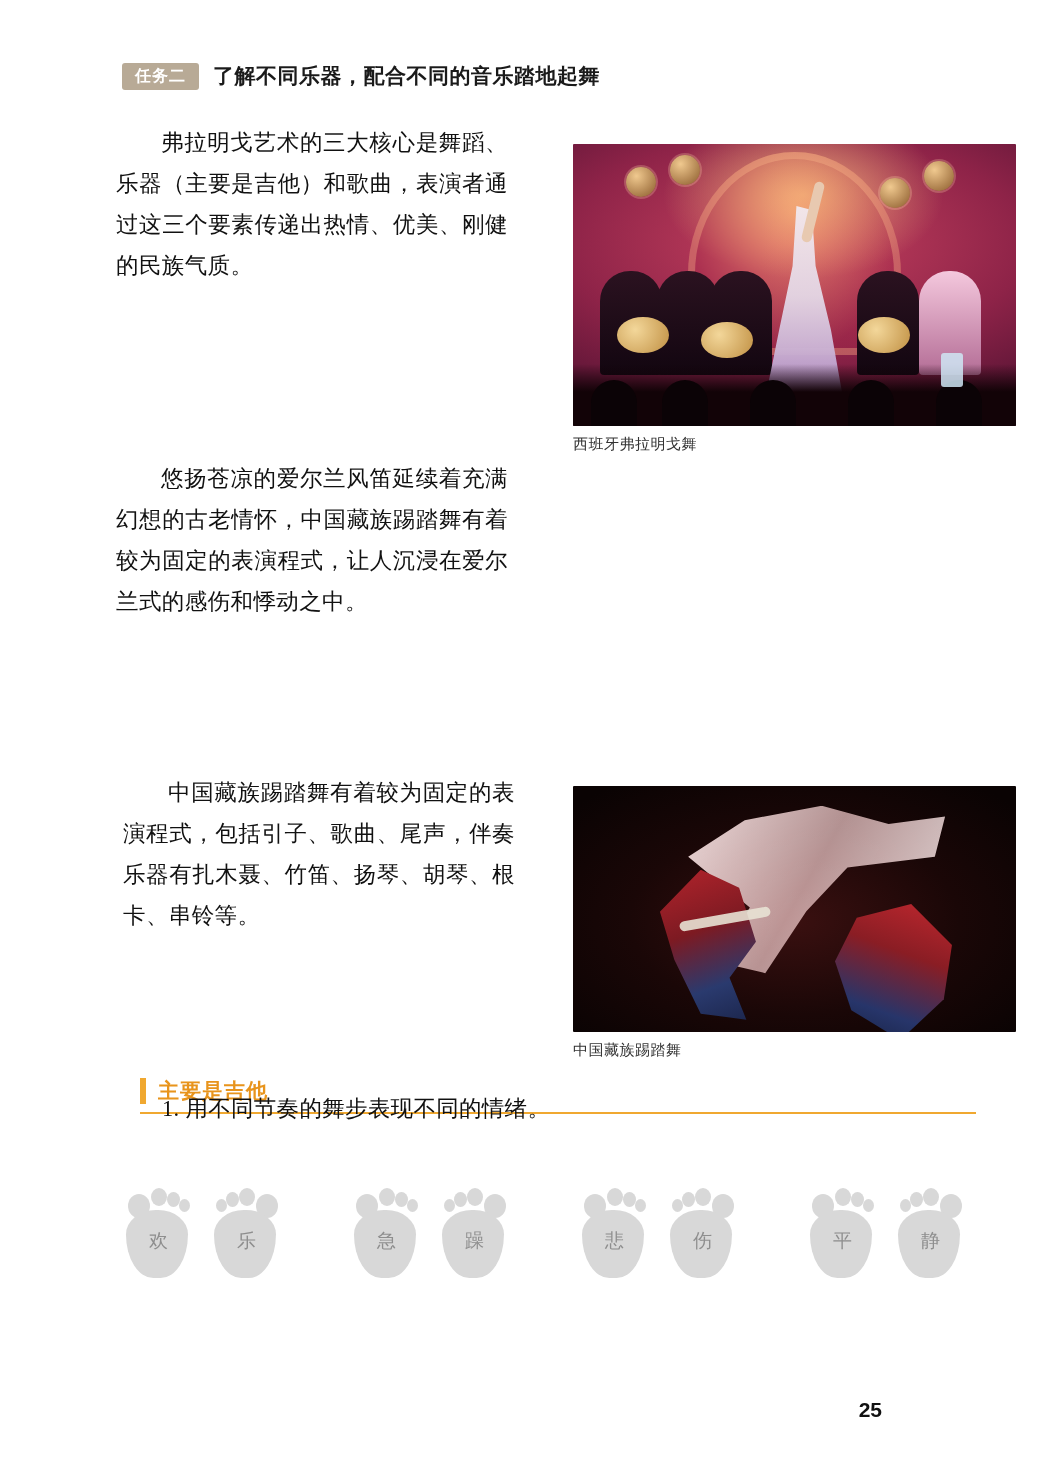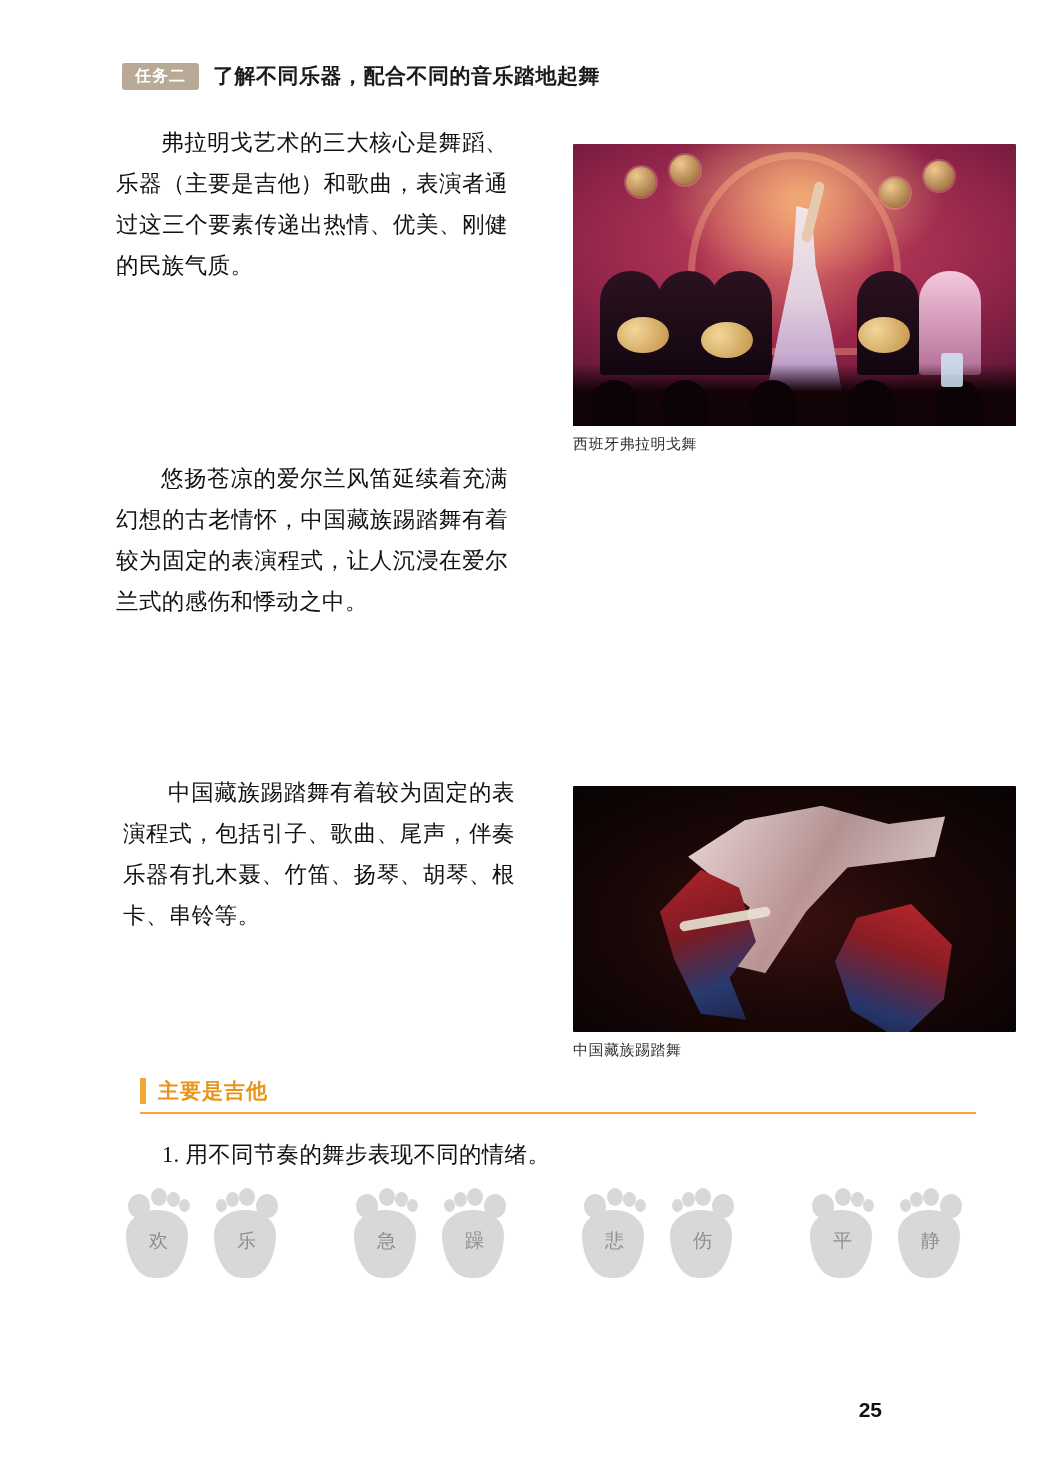--- a/index.html
+++ b/index.html
@@ -281,21 +281,21 @@
   }
 
   
   .item {
     position: absolute;
     font-size: 22.5px;
     line-height: 40px;
     color: #111111;
     letter-spacing: 0.3px;
   }
-  #item-1 { left: 162px; top: 1135px; }
+  #item-1 { left: 162px; top: 1089px; }
   #item-2 {
     left: 116px;
     top: 1315px;
     width: 860px;
     text-indent: 46px;
     text-align: justify;
   }
 
   
   .foot-row {

